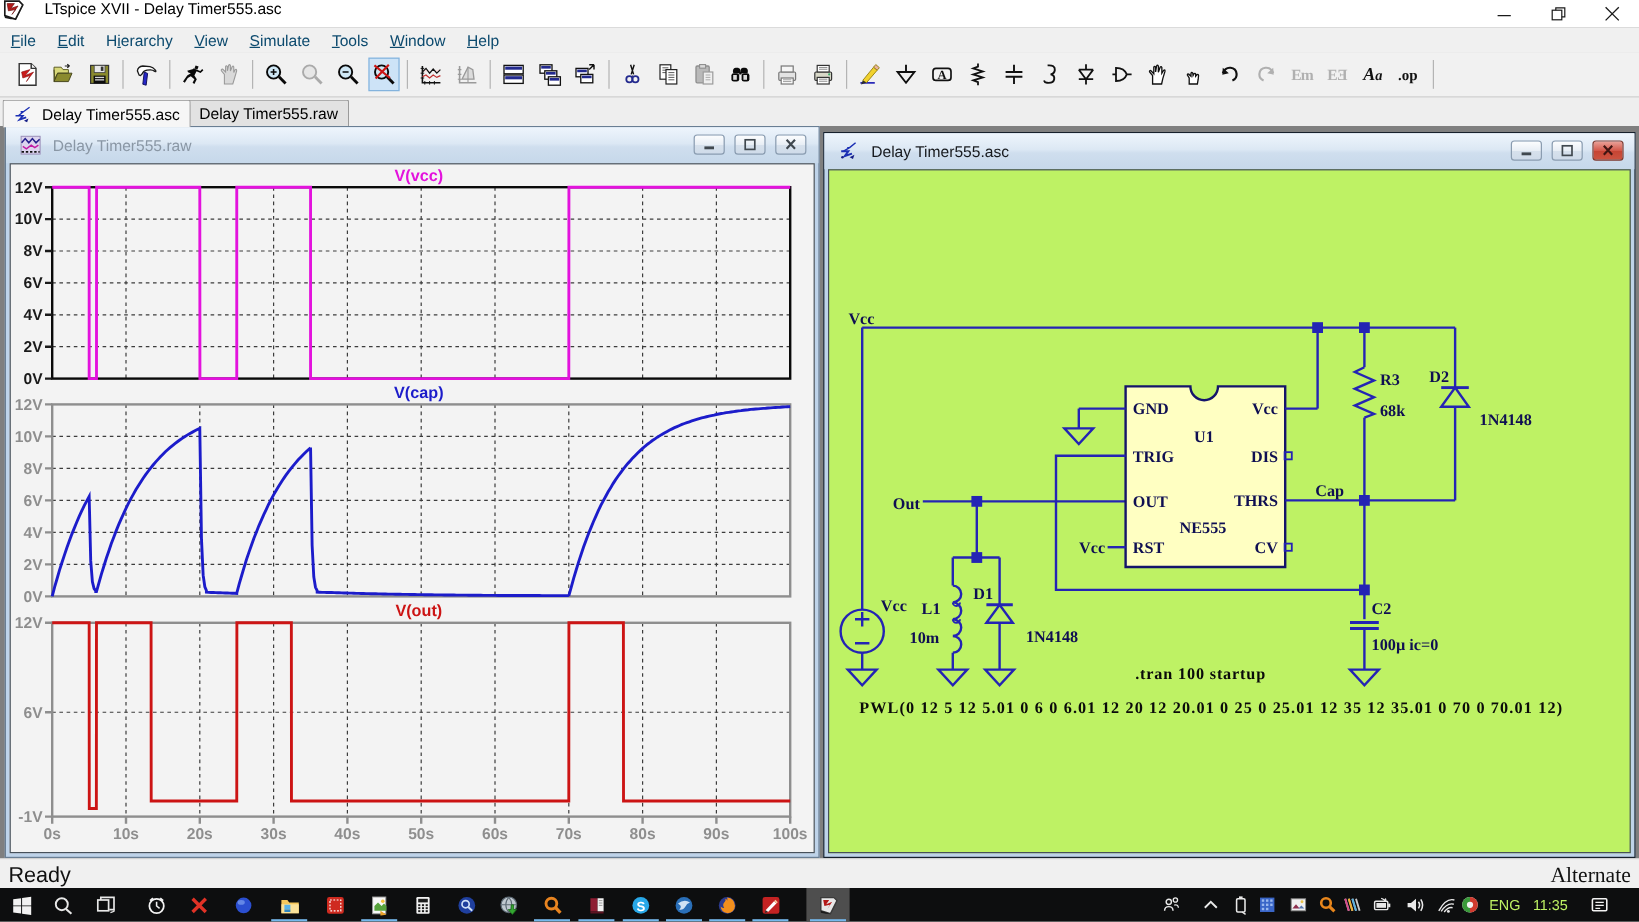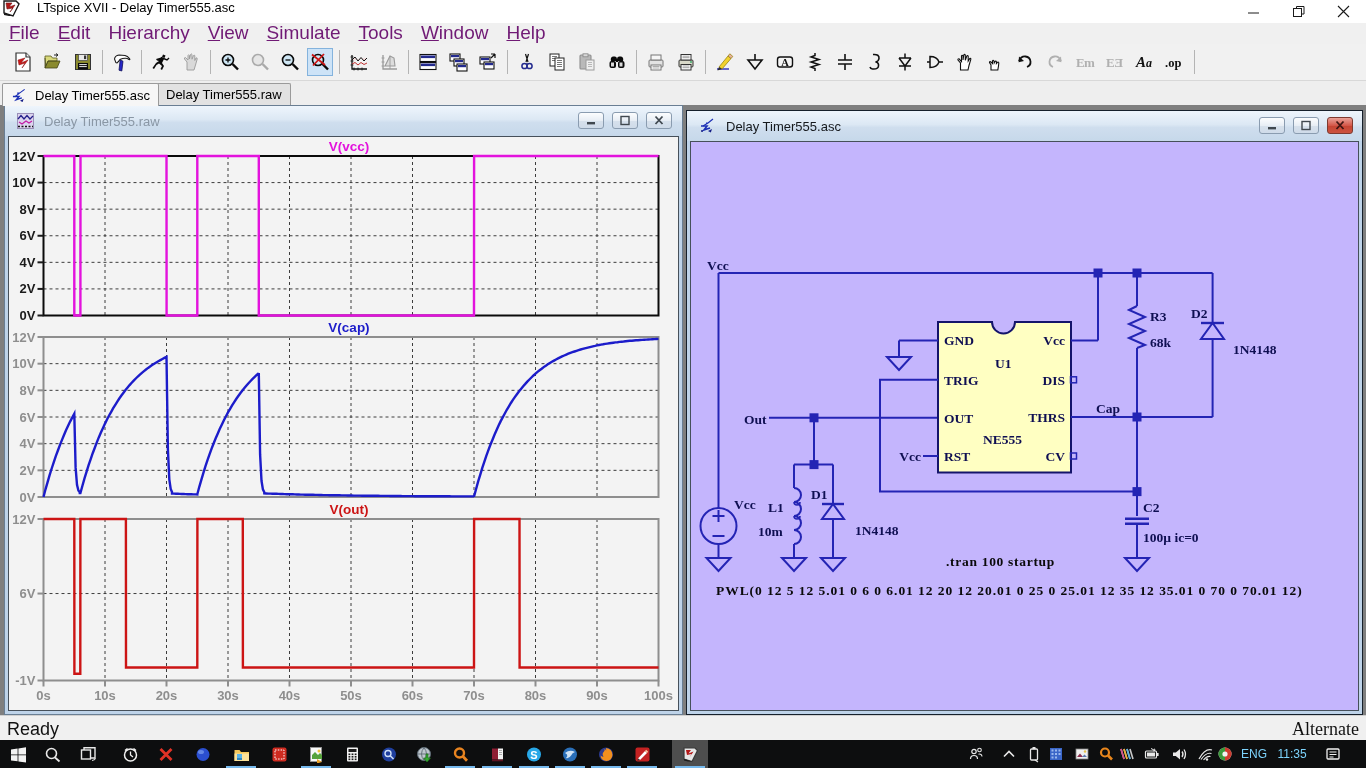--- a/index.html
+++ b/index.html
@@ -7,21 +7,21 @@
   body { font-family:"Liberation Sans", sans-serif; font-size:12px; background:#808080; position:relative; }
 
   
   #titlebar { position:absolute; left:0; top:0; width:1366px; height:23px; background:#ffffff; display:flex; align-items:flex-start; }
   #titlebar .app-icon { margin-left:3px; width:17px; height:17px; }
   #titlebar .title-text { margin-left:17px; font-size:13px; color:#000; }
   #titlebar .win-controls { position:absolute; right:0; top:0; height:23px; display:flex; }
   #titlebar .win-controls .wc { width:45px; height:23px; display:flex; align-items:center; justify-content:center; }
 
   #menubar { position:absolute; left:0; top:23px; width:1366px; height:21px; background:#f0f0f0; display:flex; align-items:center; border-bottom:1px solid #f0f0f0; }
-  #menubar .menu-item { padding:2px 9px; font-size:19px; color:#701a75; }
+  #menubar .menu-item { padding:2px 9px; font-size:13px; color:#0c4a6e; }
   #menubar .menu-item u { text-decoration:underline; }
 
   #toolbar { position:absolute; left:0; top:44px; width:1366px; height:37px; background:#f1f1f1; border-bottom:1px solid #d8d8d8; display:flex; align-items:center; }
   #toolbar .tb { width:26px; height:28px; margin:0 2px; display:flex; align-items:center; justify-content:center; border:1px solid transparent; }
   #toolbar .tb.active { background:#cde3f7; border:1px solid #84b3dd; }
   #toolbar .tb.disabled { opacity:1; }
   #toolbar .tbsep { width:1px; height:24px; background:#b4b4b4; margin:0 4px; }
 
   #tabbar { position:absolute; left:0; top:81px; width:1366px; height:24px; background:#eeeeee; }
   .tab { position:absolute; top:2px; height:22px; display:flex; align-items:center; padding:0 8px; font-size:13px; color:#000; border:1px solid #9a9a9a; border-bottom:none; border-radius:2px 2px 0 0; }
@@ -40,32 +40,32 @@
   .child .ctitle .cicon { margin-left:12px; width:17px; height:16px; }
   .child .ctitle .ctext { margin-left:10px; font-size:13px; }
   .child.inactive .ctitle .ctext { color:#8a97a5; }
   .child.active .ctitle .ctext { color:#16191d; }
   .child .cbuttons { position:absolute; top:7px; display:flex; }
   .cbtn { width:26px; height:17px; margin-left:8px; border:1px solid #8a9cb0; border-radius:3px;
       background:linear-gradient(#fcfdfe, #e8eef5 50%, #d7e1ec 51%, #cfdbe9); display:flex; align-items:center; justify-content:center; }
   .cbtn.close-red { background:linear-gradient(#e9a198, #d4584a 50%, #c64433 51%, #cc5340); border-color:#7e3a30; }
   .child .ccontent { position:absolute; left:4px; right:4px; top:31px; bottom:4px; border:1px solid #46505a; }
   #win-raw .ccontent { background:#f3f3f3; }
-  #win-asc .ccontent { background:#c4b5fd; }
+  #win-asc .ccontent { background:#bef264; }
 
   
   #statusbar { position:absolute; left:0; top:715px; width:1366px; height:25px; background:#f0f0f0; border-top:1px solid #d0d0d0; font-size:18px; color:#111; }
   #statusbar .sb-left { position:absolute; left:7px; top:3px; }
   #statusbar .sb-right { position:absolute; right:7px; top:3px;font-family:Liberation Serif, serif; }
 
   #taskbar { position:absolute; left:0; top:740px; width:1366px; height:28px; background:#0d0e0f; }
   .tk { position:absolute; top:0; height:28px; display:flex; align-items:center; justify-content:center; }
   .tk.running::after { content:""; position:absolute; left:3px; right:3px; bottom:0; height:2px; background:#76b9ed; }
   .tk.highlight { background:#4e4e4e; }
-  .tray-text { color:#7dd3fc; font-size:12px; }
+  .tray-text { color:#bef264; font-size:12px; }
 </style>
 </head>
 <body>
 
 <div id="titlebar">
   <svg class="app-icon" viewBox="0 0 17 17">
     <polygon points="1,1 13,1 16,4 10,16 1,13" fill="#ffffff" stroke="#1a1a1a" stroke-width="1.4"></polygon>
     <path d="M3,3 L9,3 L6,7 L12,5 L7,12 L10,8 L4,9 Z" fill="#b41818" stroke="#701010" stroke-width="0.6"></path>
     <polygon points="1,13 10,16 6,16 1,15" fill="#1a1a1a"></polygon>
   </svg>

